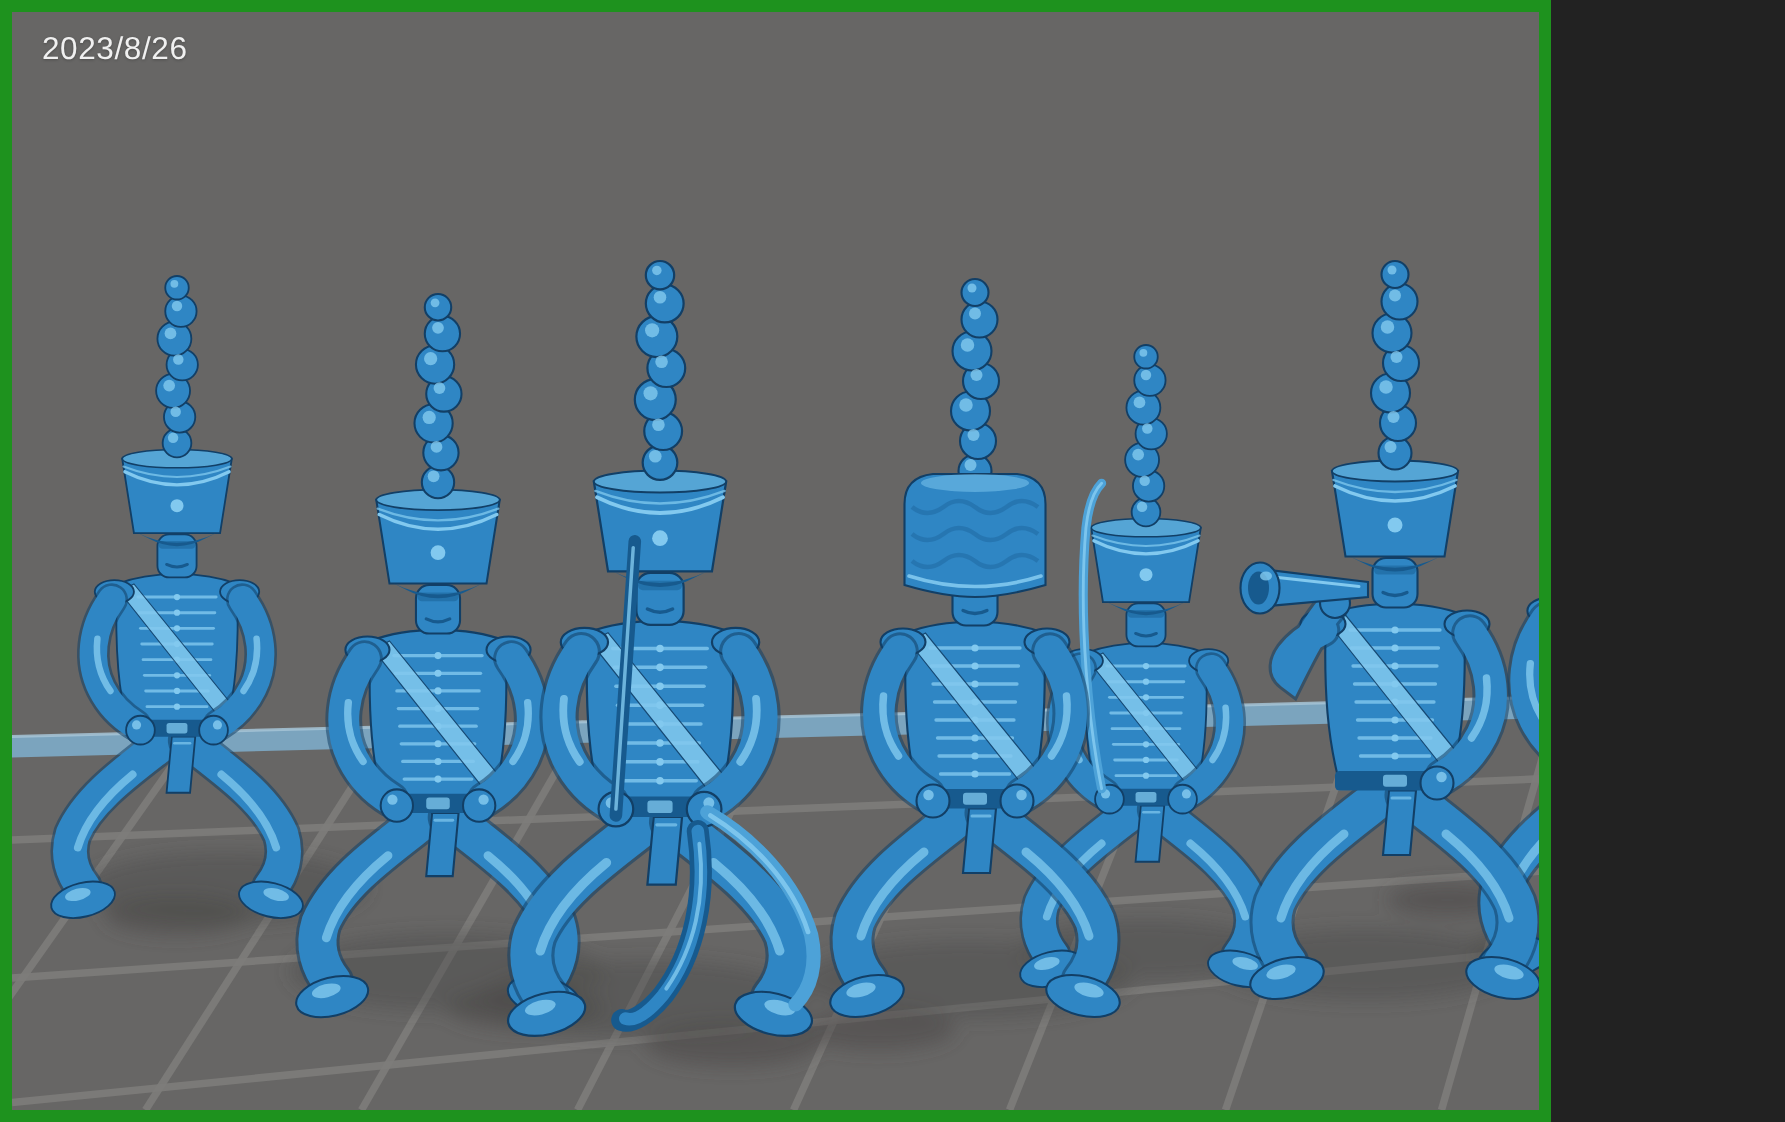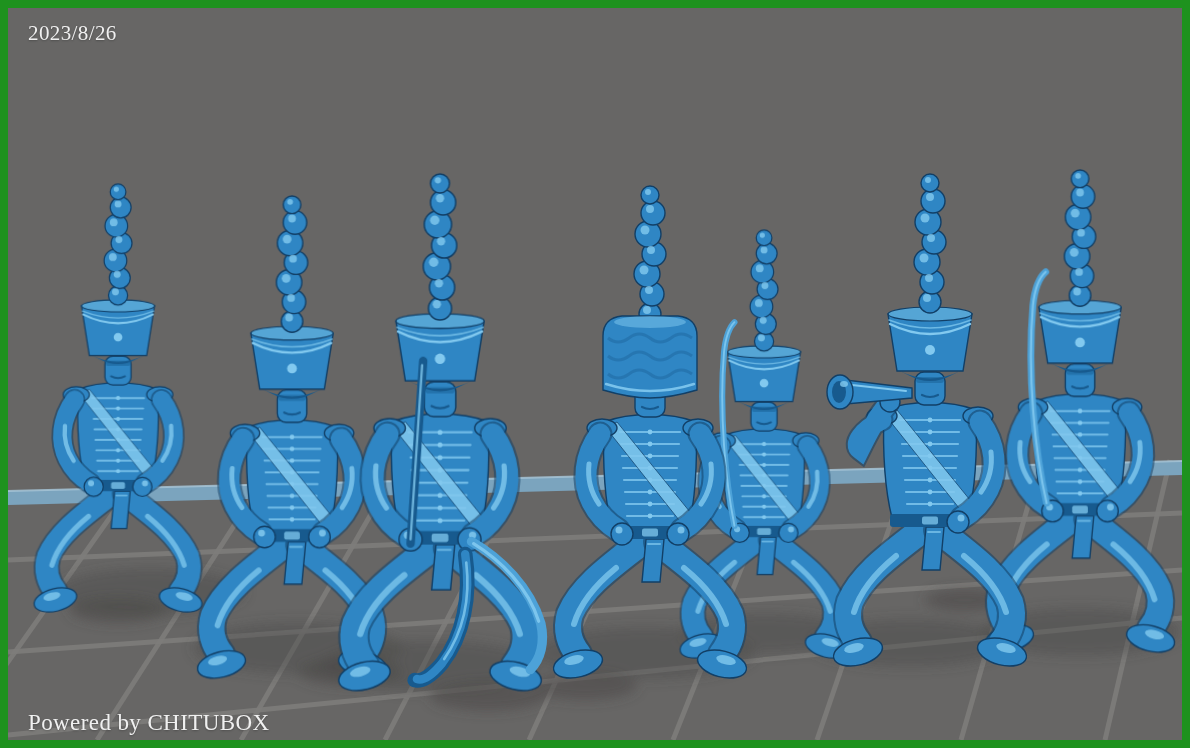--- a/index.html
+++ b/index.html
@@ -12,26 +12,26 @@
     --model-highlight:#82c9ef;
     --model-shadow:#175a8e;
     --model-outline:#123f66;
     --saber-blue:#4da2d8;
     --ground-shadow:#4a4947;
     --overlay-text:#f0f0f0;
   }
   html,body{margin:0;padding:0;background:#222;}
   .frame{
     position:relative;
-    width:1190px;height:748px;
+    width:1034px;height:748px;
     box-sizing:border-box;
     border:8px solid var(--frame-green);
     background:var(--background);
     overflow:hidden;
-    font-family:Liberation Serif, serif;
+    font-family:Liberation Sans, sans-serif;
   }
   .scene-svg{position:absolute;left:0;top:0;width:1174px;height:732px;display:block;}
   .overlay-date{
     position:absolute;left:20px;top:13px;
     font-size:21px;color:var(--overlay-text);letter-spacing:.4px;
     text-shadow:0 1px 2px rgba(0,0,0,.25);
   }
   .overlay-watermark{
     position:absolute;left:20px;bottom:4px;
     font-size:23px;color:var(--overlay-text);letter-spacing:.4px;
@@ -269,14 +269,13 @@
         <ellipse class="hl-f" cx="0" cy="136" rx="36" ry="6" opacity=".5"></ellipse>
         <path class="fuzz" d="M -42 152 q 10 8 21 0 q 10 -8 21 0 q 10 8 21 0 q 10 -8 21 0"></path>
         <path class="fuzz" d="M -42 170 q 10 8 21 0 q 10 -8 21 0 q 10 8 21 0 q 10 -8 21 0"></path>
         <path class="fuzz" d="M -42 188 q 10 8 21 0 q 10 -8 21 0 q 10 8 21 0 q 10 -8 21 0"></path>
         <path class="hl-s" stroke-width="2.4" opacity=".9" d="M -44 198 Q 0 212 44 198"></path>
       </g>
     </g>
   </svg>
 
   <div class="overlay-date">2023/8/26</div>
-  <div class="overlay-watermark">Powered by CHITUBOX</div>
 </div>
 
 </body></html>

